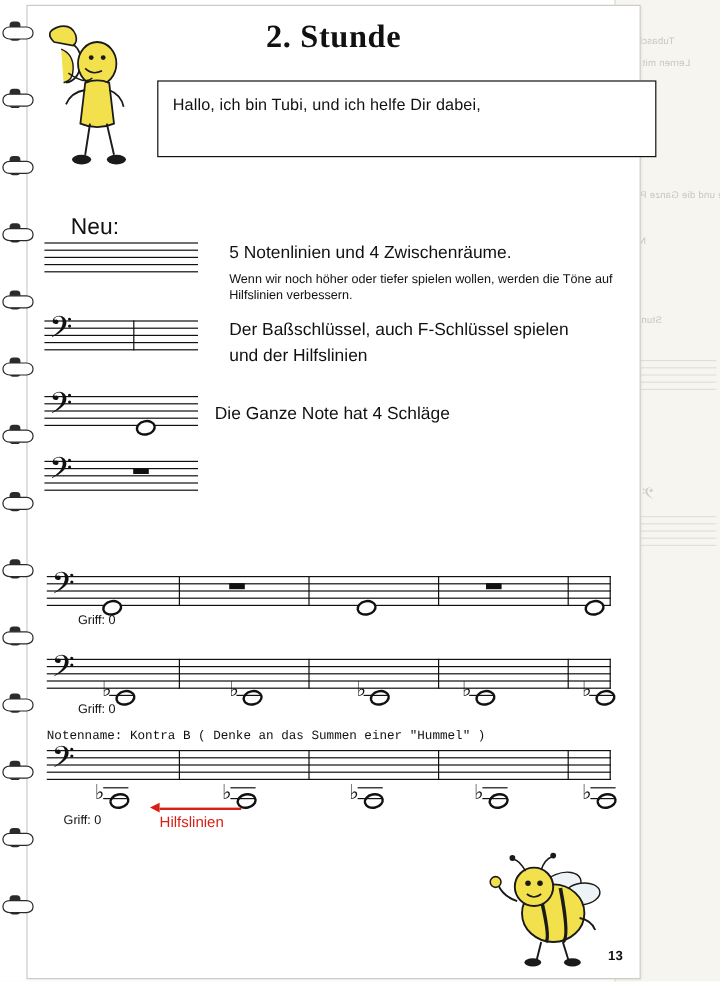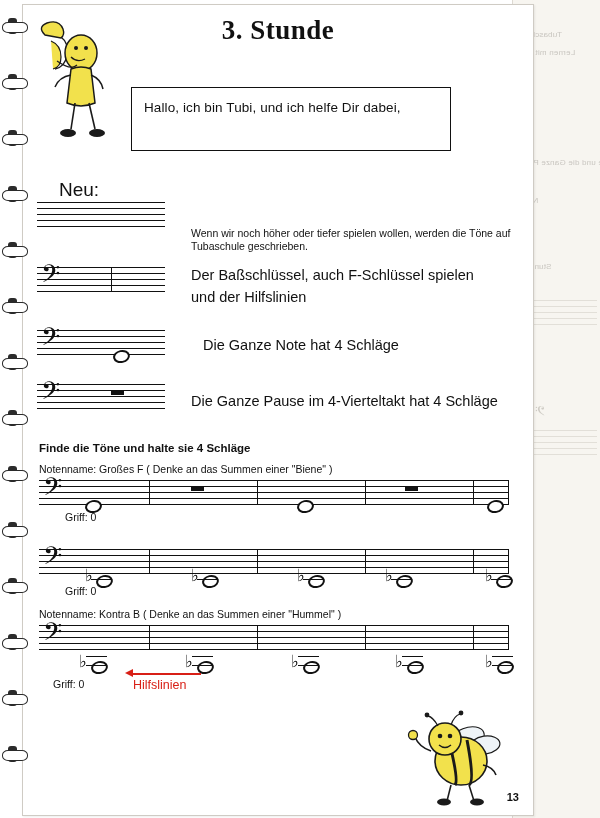--- a/index.html
+++ b/index.html
@@ -85,23 +85,22 @@
     background: #fff;
     box-sizing: border-box;
   }
   .speech-box .line {
     font-family: "Liberation Sans", sans-serif;
     font-size: 13.5px;
     color: #111;
     letter-spacing: .1px;
   }
   #bubble-top {
-    left: 108px; top: 62px; width: 320px; height: 64px;
+    left: 108px; top: 62px; width: 416px; height: 64px;
     padding: 9px 10px 0 12px;
-    margin-top: 20px;
   }
   #bubble-top .line { line-height: 22px; }
   #bubble-bottom {
     left: 28px; top: 728px; width: 350px; height: 40px;
     padding: 10px 10px 0 12px;
   }
   #bubble-bottom .line { line-height: 20px; }
 
   .neu-label {
     position: absolute;
@@ -212,37 +211,38 @@
     <div style="position:absolute;left:4px;top:430px;width:80px;height:1px;background:#e2dfd8;"></div>
     <div style="position:absolute;left:4px;top:436px;width:80px;height:1px;background:#e2dfd8;"></div>
     <div style="position:absolute;left:4px;top:442px;width:80px;height:1px;background:#e2dfd8;"></div>
     <div style="position:absolute;left:4px;top:448px;width:80px;height:1px;background:#e2dfd8;"></div>
     <div style="position:absolute;left:4px;top:454px;width:80px;height:1px;background:#e2dfd8;"></div>
     <div class="behind-ghost" style="left:22px; top:404px; font-size:16px; color:#cfccc5;">𝄢</div>
   </div>
 
   <div class="paper">
 
-    <div class="title">3. Stunde</div>
+    <div class="title">2. Stunde</div>
 
     <div class="speech-box" id="bubble-top">
       <div class="line">Hallo, ich bin Tubi, und ich helfe Dir dabei,</div>
     </div>
 
     <div class="neu-label">Neu:</div>
 
     <div class="stave" style="left:14px; top:197px; width:128px; height:26px;">
       <div class="ln" style="top:0px;  width:128px;"></div>
       <div class="ln" style="top:6px;  width:128px;"></div>
       <div class="ln" style="top:12px; width:128px;"></div>
       <div class="ln" style="top:18px; width:128px;"></div>
       <div class="ln" style="top:24px; width:128px;"></div>
     </div>
+    <div class="txt t-main" style="left:168px; top:198px;">5 Notenlinien und 4 Zwischenräume.</div>
     <div class="txt t-small" style="left:168px; top:222px;">Wenn wir noch höher oder tiefer spielen wollen, werden die Töne auf</div>
-    <div class="txt t-small" style="left:168px; top:235px;">Tubaschule geschrieben.</div>
+    <div class="txt t-small" style="left:168px; top:235px;">Hilfslinien verbessern.</div>
 
     <div class="stave" style="left:14px; top:262px; width:128px; height:26px;">
       <div class="ln" style="top:0px;  width:128px;"></div>
       <div class="ln" style="top:6px;  width:128px;"></div>
       <div class="ln" style="top:12px; width:128px;"></div>
       <div class="ln" style="top:18px; width:128px;"></div>
       <div class="ln" style="top:24px; width:128px;"></div>
       <div class="clef" style="left:4px; top:-5px;">𝄢</div>
       <div class="barline" style="left:74px; top:0px; height:25px;"></div>
     </div>
@@ -251,36 +251,33 @@
 
     <div class="stave" style="left:14px; top:325px; width:128px; height:26px;">
       <div class="ln" style="top:0px;  width:128px;"></div>
       <div class="ln" style="top:6px;  width:128px;"></div>
       <div class="ln" style="top:12px; width:128px;"></div>
       <div class="ln" style="top:18px; width:128px;"></div>
       <div class="ln" style="top:24px; width:128px;"></div>
       <div class="clef" style="left:4px; top:-5px;">𝄢</div>
       <div class="wholenote" style="left:76px; top:20px;"></div>
     </div>
-    <div class="txt t-main" style="left:180px; top:332px;">Die Ganze Note hat 4 Schläge</div>
+    <div class="txt t-main" style="left:156px; top:332px;">Die Ganze Note hat 4 Schläge</div>
 
     <div class="stave" style="left:14px; top:379px; width:128px; height:26px;">
       <div class="ln" style="top:0px;  width:128px;"></div>
       <div class="ln" style="top:6px;  width:128px;"></div>
       <div class="ln" style="top:12px; width:128px;"></div>
       <div class="ln" style="top:18px; width:128px;"></div>
       <div class="ln" style="top:24px; width:128px;"></div>
       <div class="clef" style="left:4px; top:-5px;">𝄢</div>
       <div class="wholerest" style="left:74px; top:6.2px;"></div>
     </div>
-    <div class="txt t-main" style="left:168px; top:388px;">Die Ganze Pause im 4-Vierteltakt hat 4 Schläge</div>
-
-    <div class="txt t-mid t-bold" style="left:16px; top:437px;">Finde die Töne und halte sie 4 Schläge</div>
-
-    <div class="txt t-small" style="left:16px; top:458px;">Notenname: Großes F ( Denke an das Summen einer "Biene" )</div>
+
+
     <div class="stave" style="left:16px; top:475px; width:470px; height:26px;">
       <div class="ln" style="top:0px;  width:470px;"></div>
       <div class="ln" style="top:6px;  width:470px;"></div>
       <div class="ln" style="top:12px; width:470px;"></div>
       <div class="ln" style="top:18px; width:470px;"></div>
       <div class="ln" style="top:24px; width:470px;"></div>
       <div class="clef" style="left:4px; top:-5px;">𝄢</div>
       <div class="barline" style="left:110px; top:0px; height:25px;"></div>
       <div class="barline" style="left:218px; top:0px; height:25px;"></div>
       <div class="barline" style="left:326px; top:0px; height:25px;"></div>
@@ -322,21 +319,21 @@
       <div class="flat" style="left:346px; top:18px;">♭</div>
       <div class="wholenote" style="left:357px; top:26px;"></div>
       <div class="ledger" style="left:352px; top:30px;"></div>
 
       <div class="flat" style="left:446px; top:18px;">♭</div>
       <div class="wholenote" style="left:457px; top:26px;"></div>
       <div class="ledger" style="left:452px; top:30px;"></div>
     </div>
     <div class="txt t-grip" style="left:42px; top:580px;">Griff: 0</div>
 
-    <div class="txt t-small" style="left:16px; top:603px;">Notenname: Kontra B ( Denke an das Summen einer "Hummel" )</div>
+    <div class="txt t-small" style="left:16px; top:603px;font-family:Liberation Mono, monospace;">Notenname: Kontra B ( Denke an das Summen einer "Hummel" )</div>
     <div class="stave" style="left:16px; top:620px; width:470px; height:26px;">
       <div class="ln" style="top:0px;  width:470px;"></div>
       <div class="ln" style="top:6px;  width:470px;"></div>
       <div class="ln" style="top:12px; width:470px;"></div>
       <div class="ln" style="top:18px; width:470px;"></div>
       <div class="ln" style="top:24px; width:470px;"></div>
       <div class="clef" style="left:4px; top:-5px;">𝄢</div>
       <div class="barline" style="left:110px; top:0px; height:25px;"></div>
       <div class="barline" style="left:218px; top:0px; height:25px;"></div>
       <div class="barline" style="left:326px; top:0px; height:25px;"></div>

